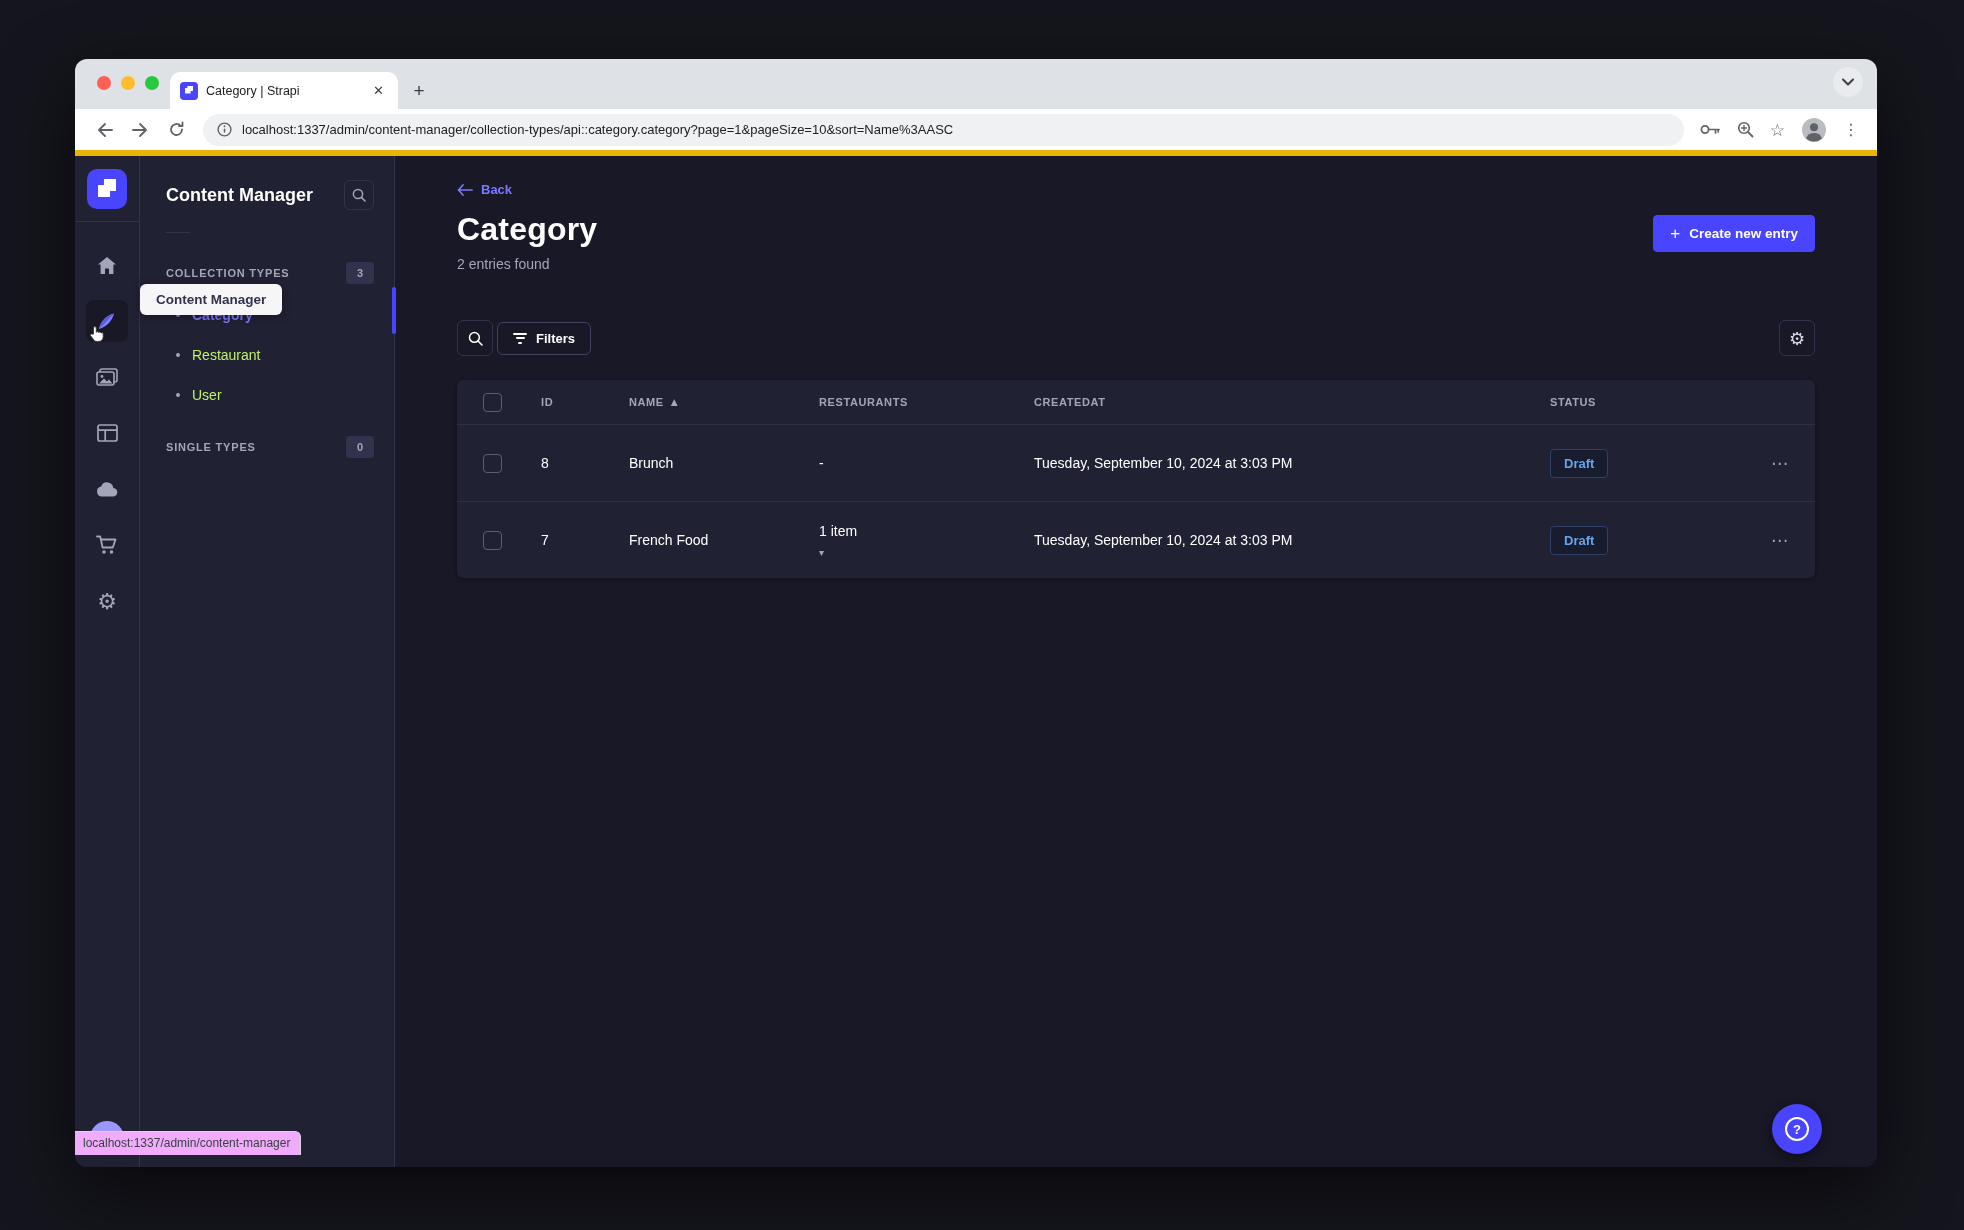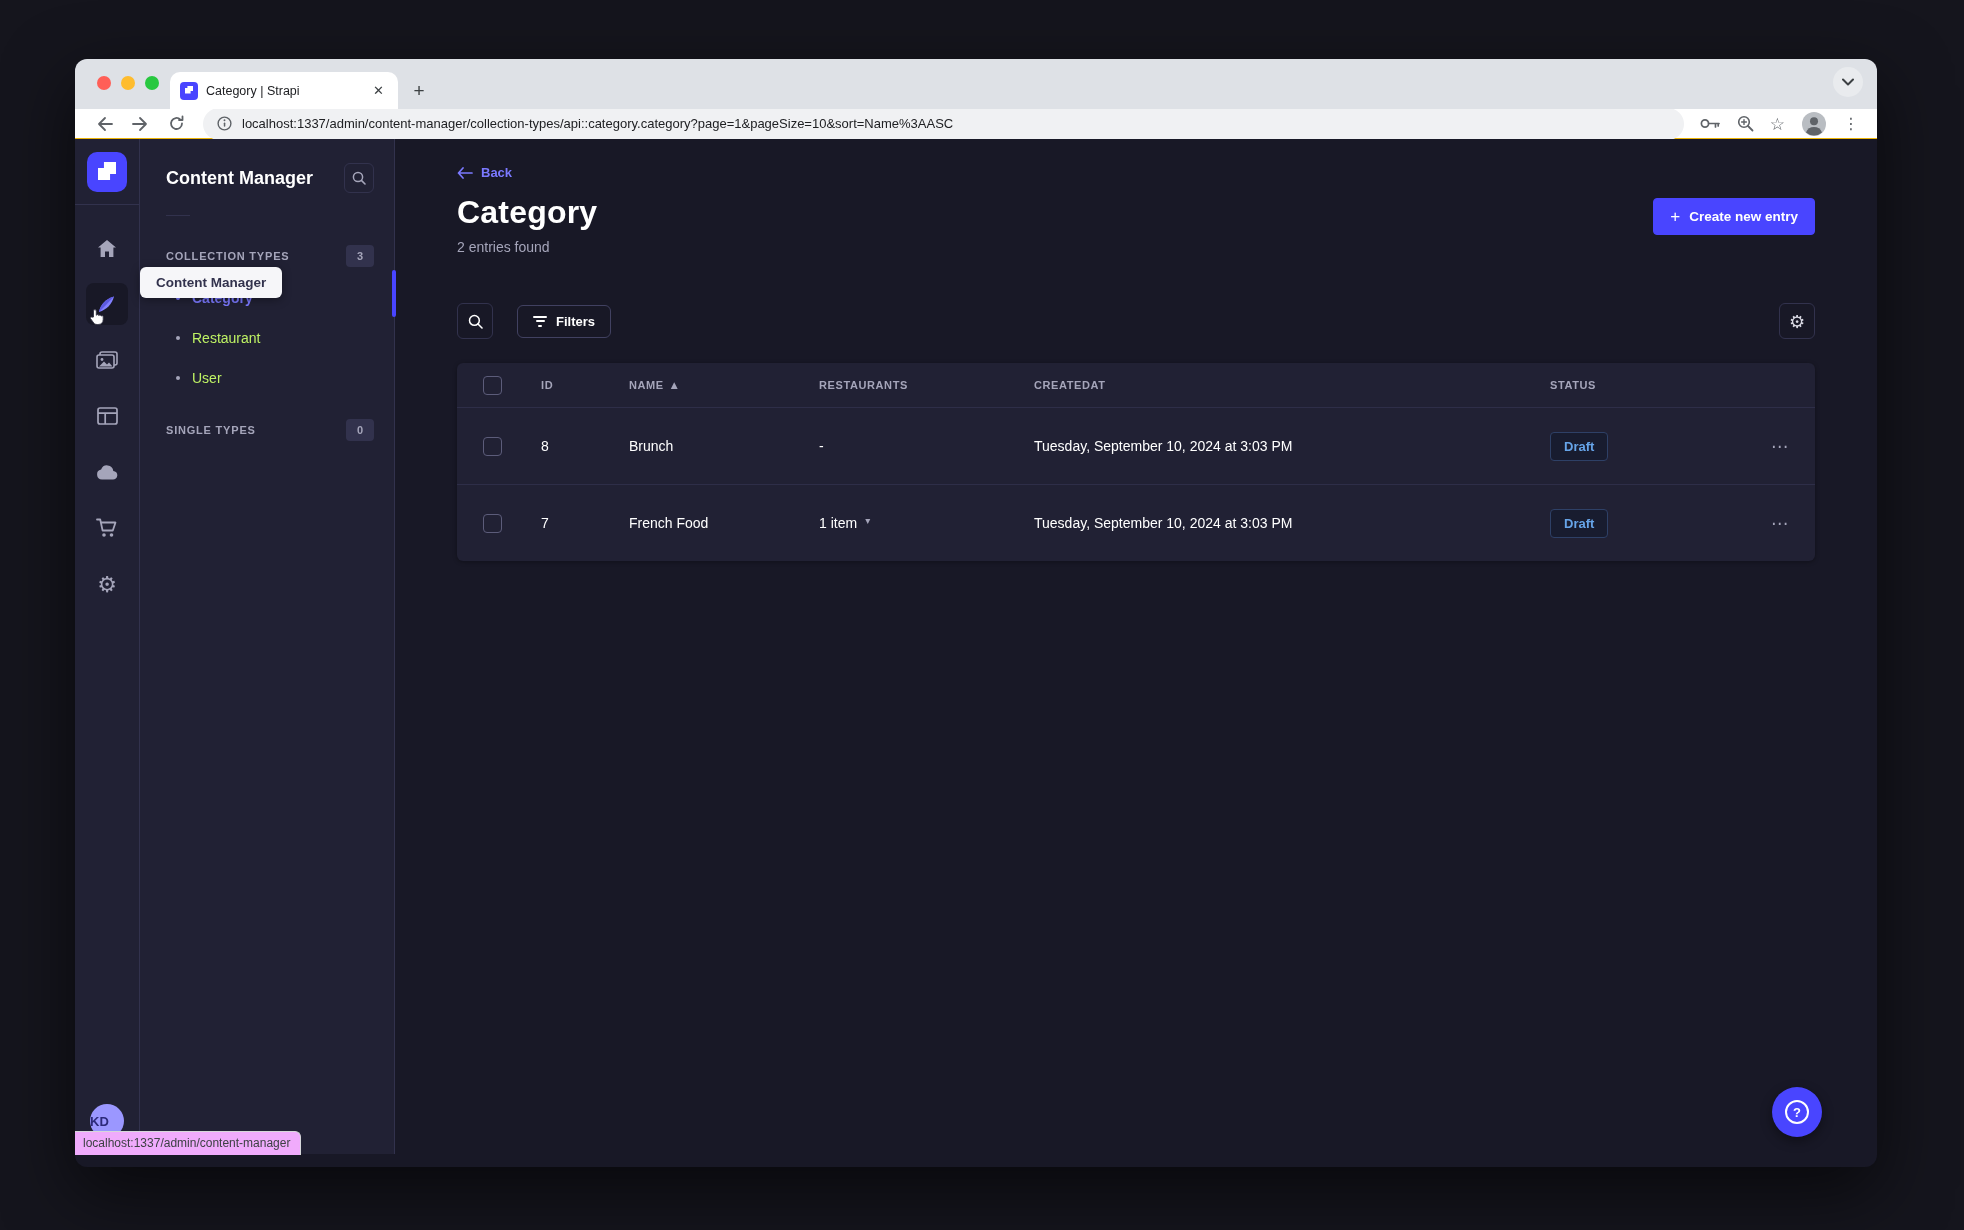--- a/index.html
+++ b/index.html
@@ -28,21 +28,21 @@
   .favicon::after { content:""; position:absolute; left:5px; top:4px; width:8px; height:8px;
     background:#fff; clip-path:polygon(30% 0,100% 0,100% 70%,70% 70%,70% 100%,0 100%,0 30%,30% 30%); }
   .tab-title { font-size:12.5px; color:#202124; white-space:nowrap; overflow:hidden; flex:1; }
   .tab-close { font-size:13px; color:#3c4043; padding:2px 4px; cursor:default; }
   .new-tab-btn { width:30px; height:30px; margin:0 0 3px 6px; display:flex; align-items:center; justify-content:center;
     font-size:19px; color:#3c4043; border-radius:50%; }
   .tab-chevron-btn { position:absolute; right:14px; top:8px; width:30px; height:30px; border-radius:50%;
     background:#e9ebee; display:flex; align-items:center; justify-content:center; }
 
   
-  .toolbar { height:30px; background:#ffffff; display:flex; align-items:center; padding:0 14px; gap:6px; border-bottom:1px solid #eab308; }
+  .toolbar { height:47px; background:#ffffff; display:flex; align-items:center; padding:0 14px; gap:6px; border-bottom:6px solid #eab308; }
   .nav-btn { width:30px; height:30px; display:flex; align-items:center; justify-content:center; flex:none; }
   .url-pill { flex:1; height:32px; background:#f0f1f3; border-radius:16px; display:flex; align-items:center;
     padding:0 14px; gap:10px; margin:0 6px; min-width:0; }
   .url-text { font-size:13px; color:#202124; white-space:nowrap; overflow:hidden; }
   .toolbar-right { display:flex; align-items:center; gap:16px; padding:0 4px; }
   .star-glyph { font-size:17px; color:#5f6368; font-family:"DejaVu Sans",sans-serif; }
   .kebab-glyph { font-size:16px; color:#5f6368; font-family:"DejaVu Sans",sans-serif; }
 
   
   .app { position:relative; height:1015px; background:#181826; display:flex; }
@@ -88,39 +88,39 @@
   .content { flex:1; padding:0 62px; position:relative; min-width:0; }
   .back-row { margin-top:26px; display:flex; align-items:center; gap:8px; width:max-content; }
   .back-label { font-size:13px; font-weight:600; color:#7b79ff; }
   .title-row { margin-top:14px; display:flex; align-items:flex-start; justify-content:space-between; }
   .page-title { font-size:32px; font-weight:700; color:#ffffff; letter-spacing:.2px; }
   .entries-found { margin-top:8px; font-size:14px; color:#a5a5ba; }
   .create-btn { margin-top:4px; height:37px; background:#4945ff; border:1px solid #4945ff; border-radius:4px; color:#fff;
     font-size:13.5px; font-weight:600; display:flex; align-items:center; gap:9px; padding:0 16px; font-family:inherit; }
   .plus-glyph { font-size:17px; font-weight:400; line-height:1; }
 
-  .action-bar { margin-top:48px; display:flex; align-items:center; gap:24px; }
+  .action-bar { margin-top:48px; display:flex; align-items:center; gap:4px; }
   .icon-btn-outline { width:36px; height:36px; border:1px solid #32324d; border-radius:6px; background:transparent;
     display:flex; align-items:center; justify-content:center; }
   .filters-btn { height:33px; border:1px solid #414161; border-radius:6px; background:transparent; color:#fff;
     font-size:13px; font-weight:600; display:flex; align-items:center; gap:9px; padding:0 15px; font-family:inherit; }
   .filter-icon { display:flex; flex-direction:column; align-items:center; gap:2.5px; }
   .filter-icon i { display:block; height:2px; background:#fff; border-radius:1px; }
   .filter-icon i:nth-child(1){ width:14px; } .filter-icon i:nth-child(2){ width:9px; } .filter-icon i:nth-child(3){ width:4px; }
   .action-spacer { flex:1; }
 
   
   .table-card { margin-top:24px; background:#212134; border-radius:6px; box-shadow:0 1px 4px rgba(3,3,5,.35); }
   .t-row { display:grid; grid-template-columns:58px 88px 190px 215px 516px 1fr 70px; align-items:center; padding-left:26px; }
   .t-head { height:44px; }
   .t-head .th { font-size:11px; font-weight:600; letter-spacing:.6px; color:#a5a5ba; display:flex; align-items:center; gap:7px; }
   .t-data { height:77px; border-top:1px solid #2e2e48; font-size:14px; color:#ffffff; }
   .checkbox { width:19px; height:19px; border:1px solid #5c5c7a; border-radius:4px; background:transparent; }
   .sort-caret { font-size:9px; color:#a5a5ba; font-family:"DejaVu Sans",sans-serif; }
-  .rest-cell { display:flex; gap:8px; }
+  .rest-cell { display:flex; gap:8px;flex-direction:column; }
   .dd-caret { font-size:10px; color:#a5a5ba; font-family:"DejaVu Sans",sans-serif; }
   .status-badge { display:inline-block; width:max-content; padding:6px 13px; border:1px solid #2e4066; border-radius:4px;
     background:#181c2f; color:#66a4e8; font-size:13px; font-weight:600; }
   .row-kebab { font-size:17px; color:#a5a5ba; letter-spacing:1px; text-align:center; font-family:"DejaVu Sans",sans-serif; }
 
   
   .help-btn { position:absolute; right:55px; bottom:17px; width:50px; height:50px; border-radius:50%; background:#4945ff;
     display:flex; align-items:center; justify-content:center; box-shadow:0 4px 12px rgba(0,0,0,.4); }
   .help-inner { width:24px; height:24px; border:2px solid #fff; border-radius:50%; color:#fff; font-size:13px; font-weight:700;
     display:flex; align-items:center; justify-content:center; }

